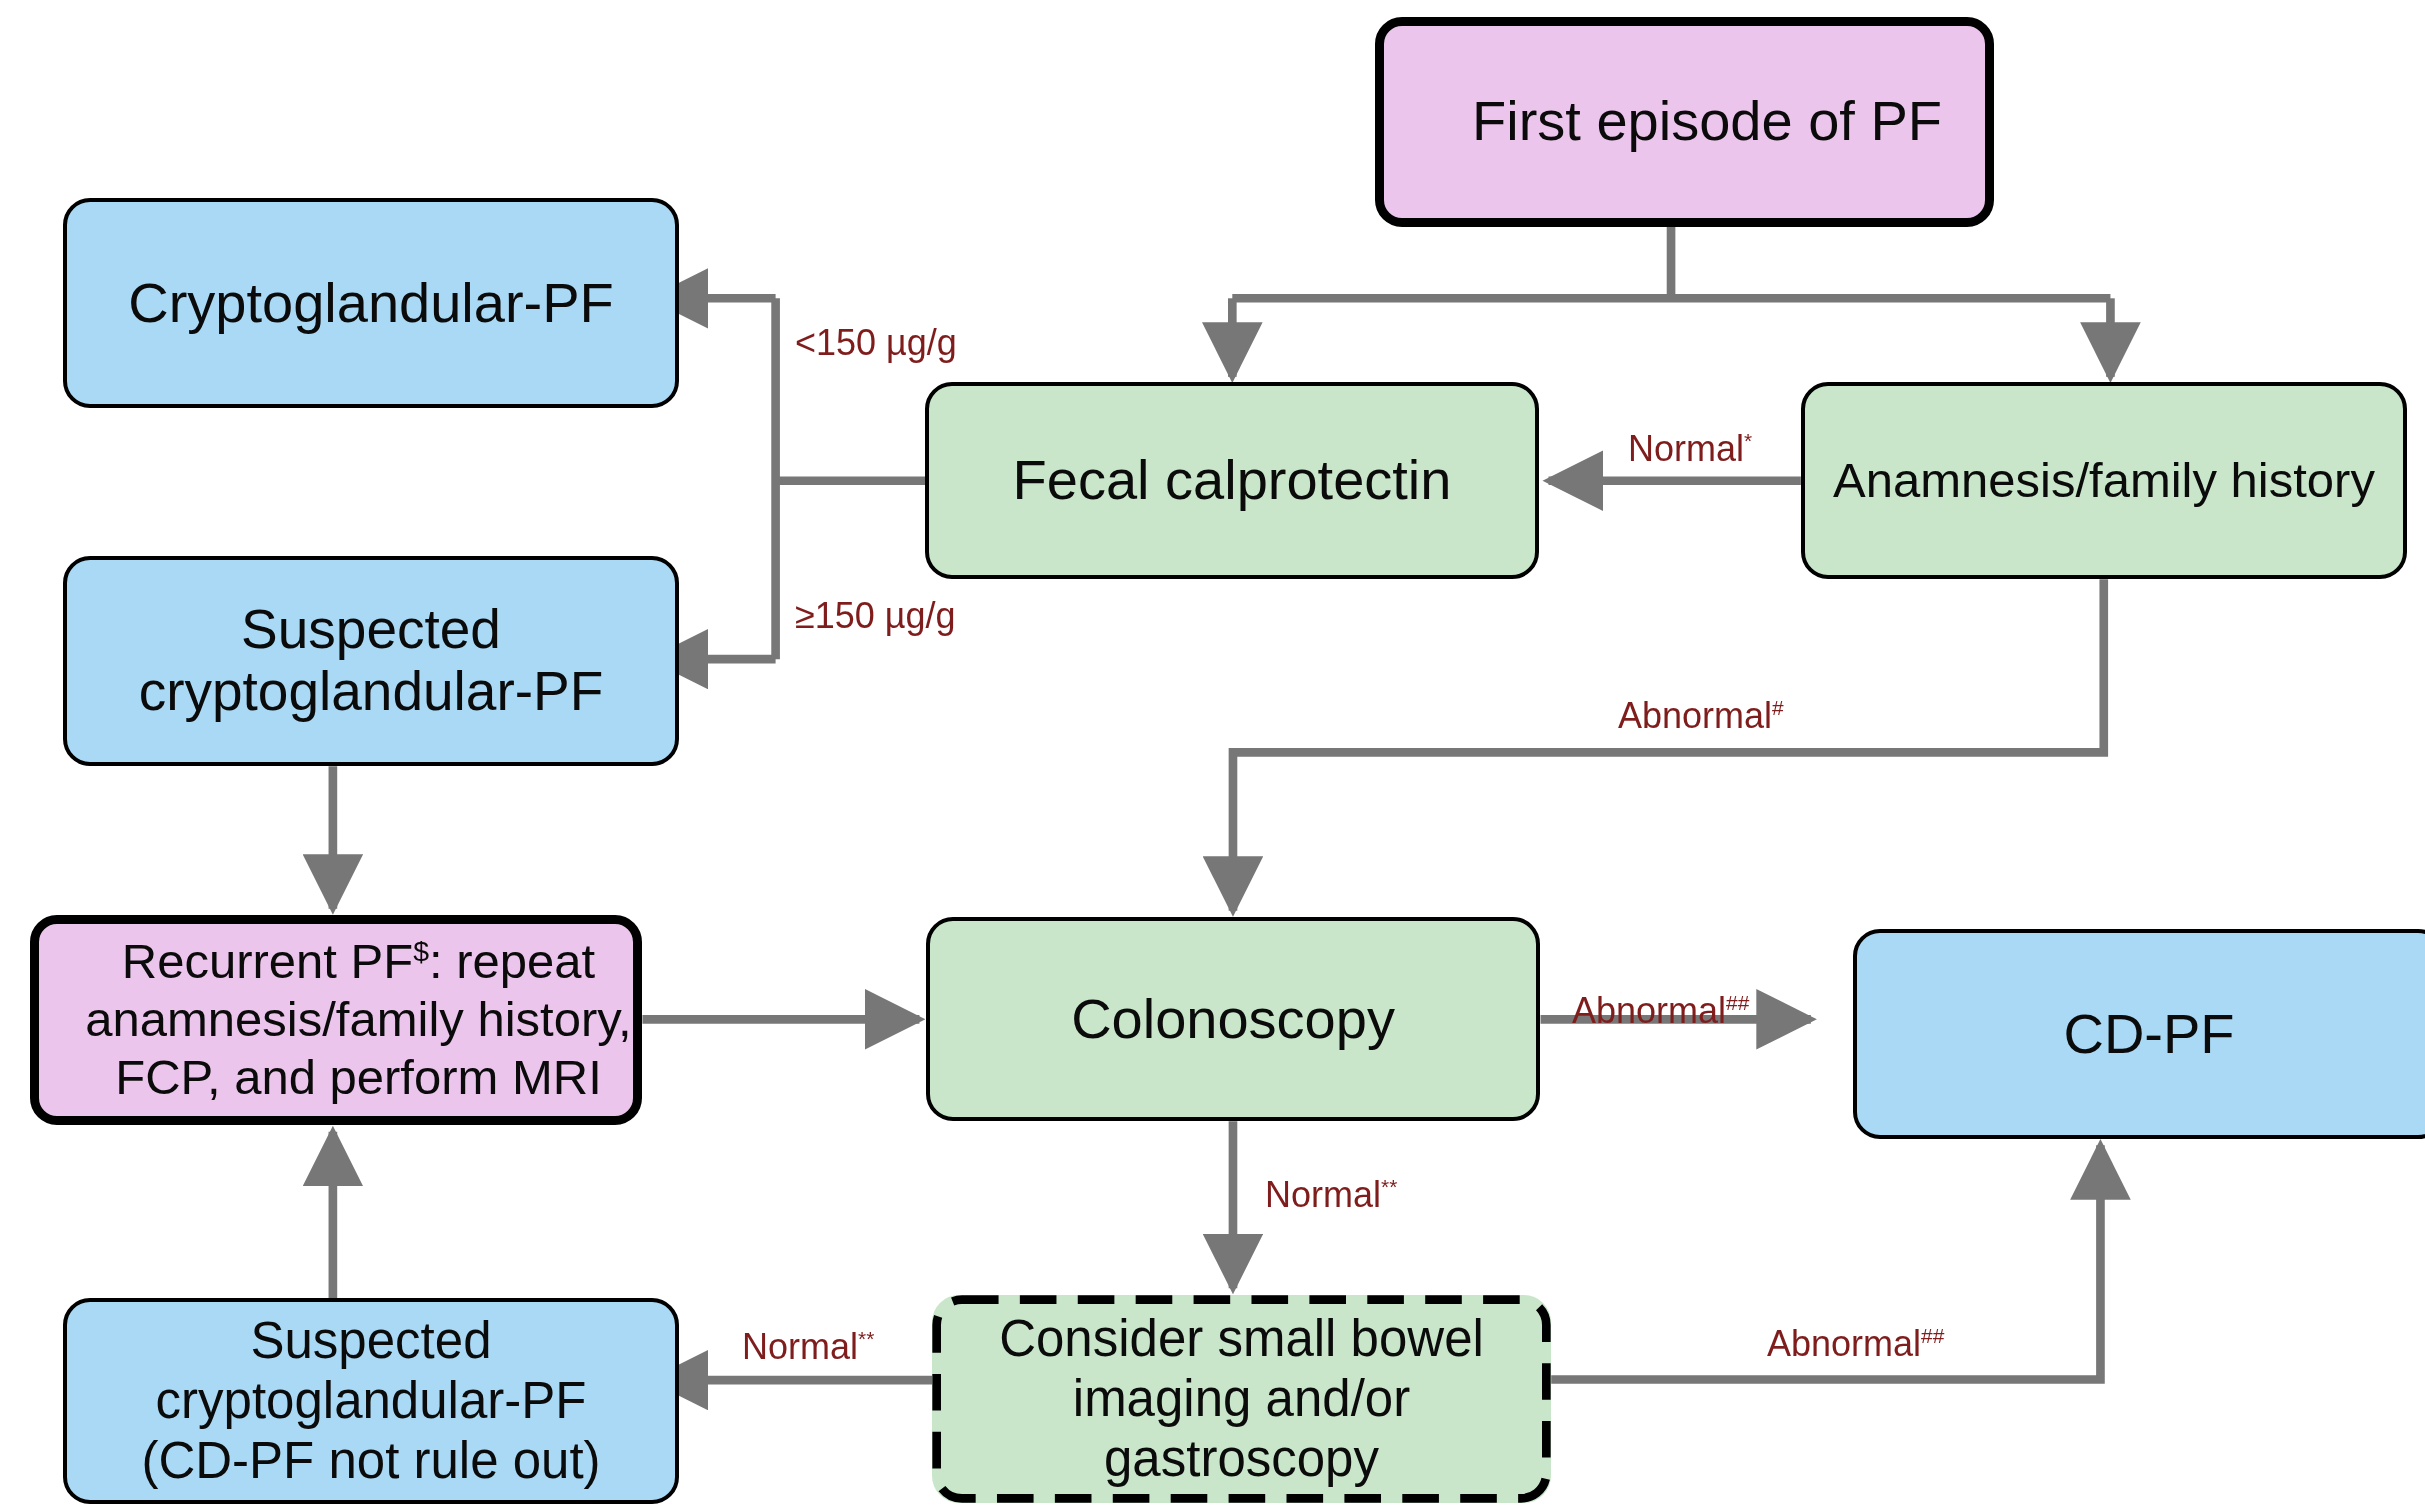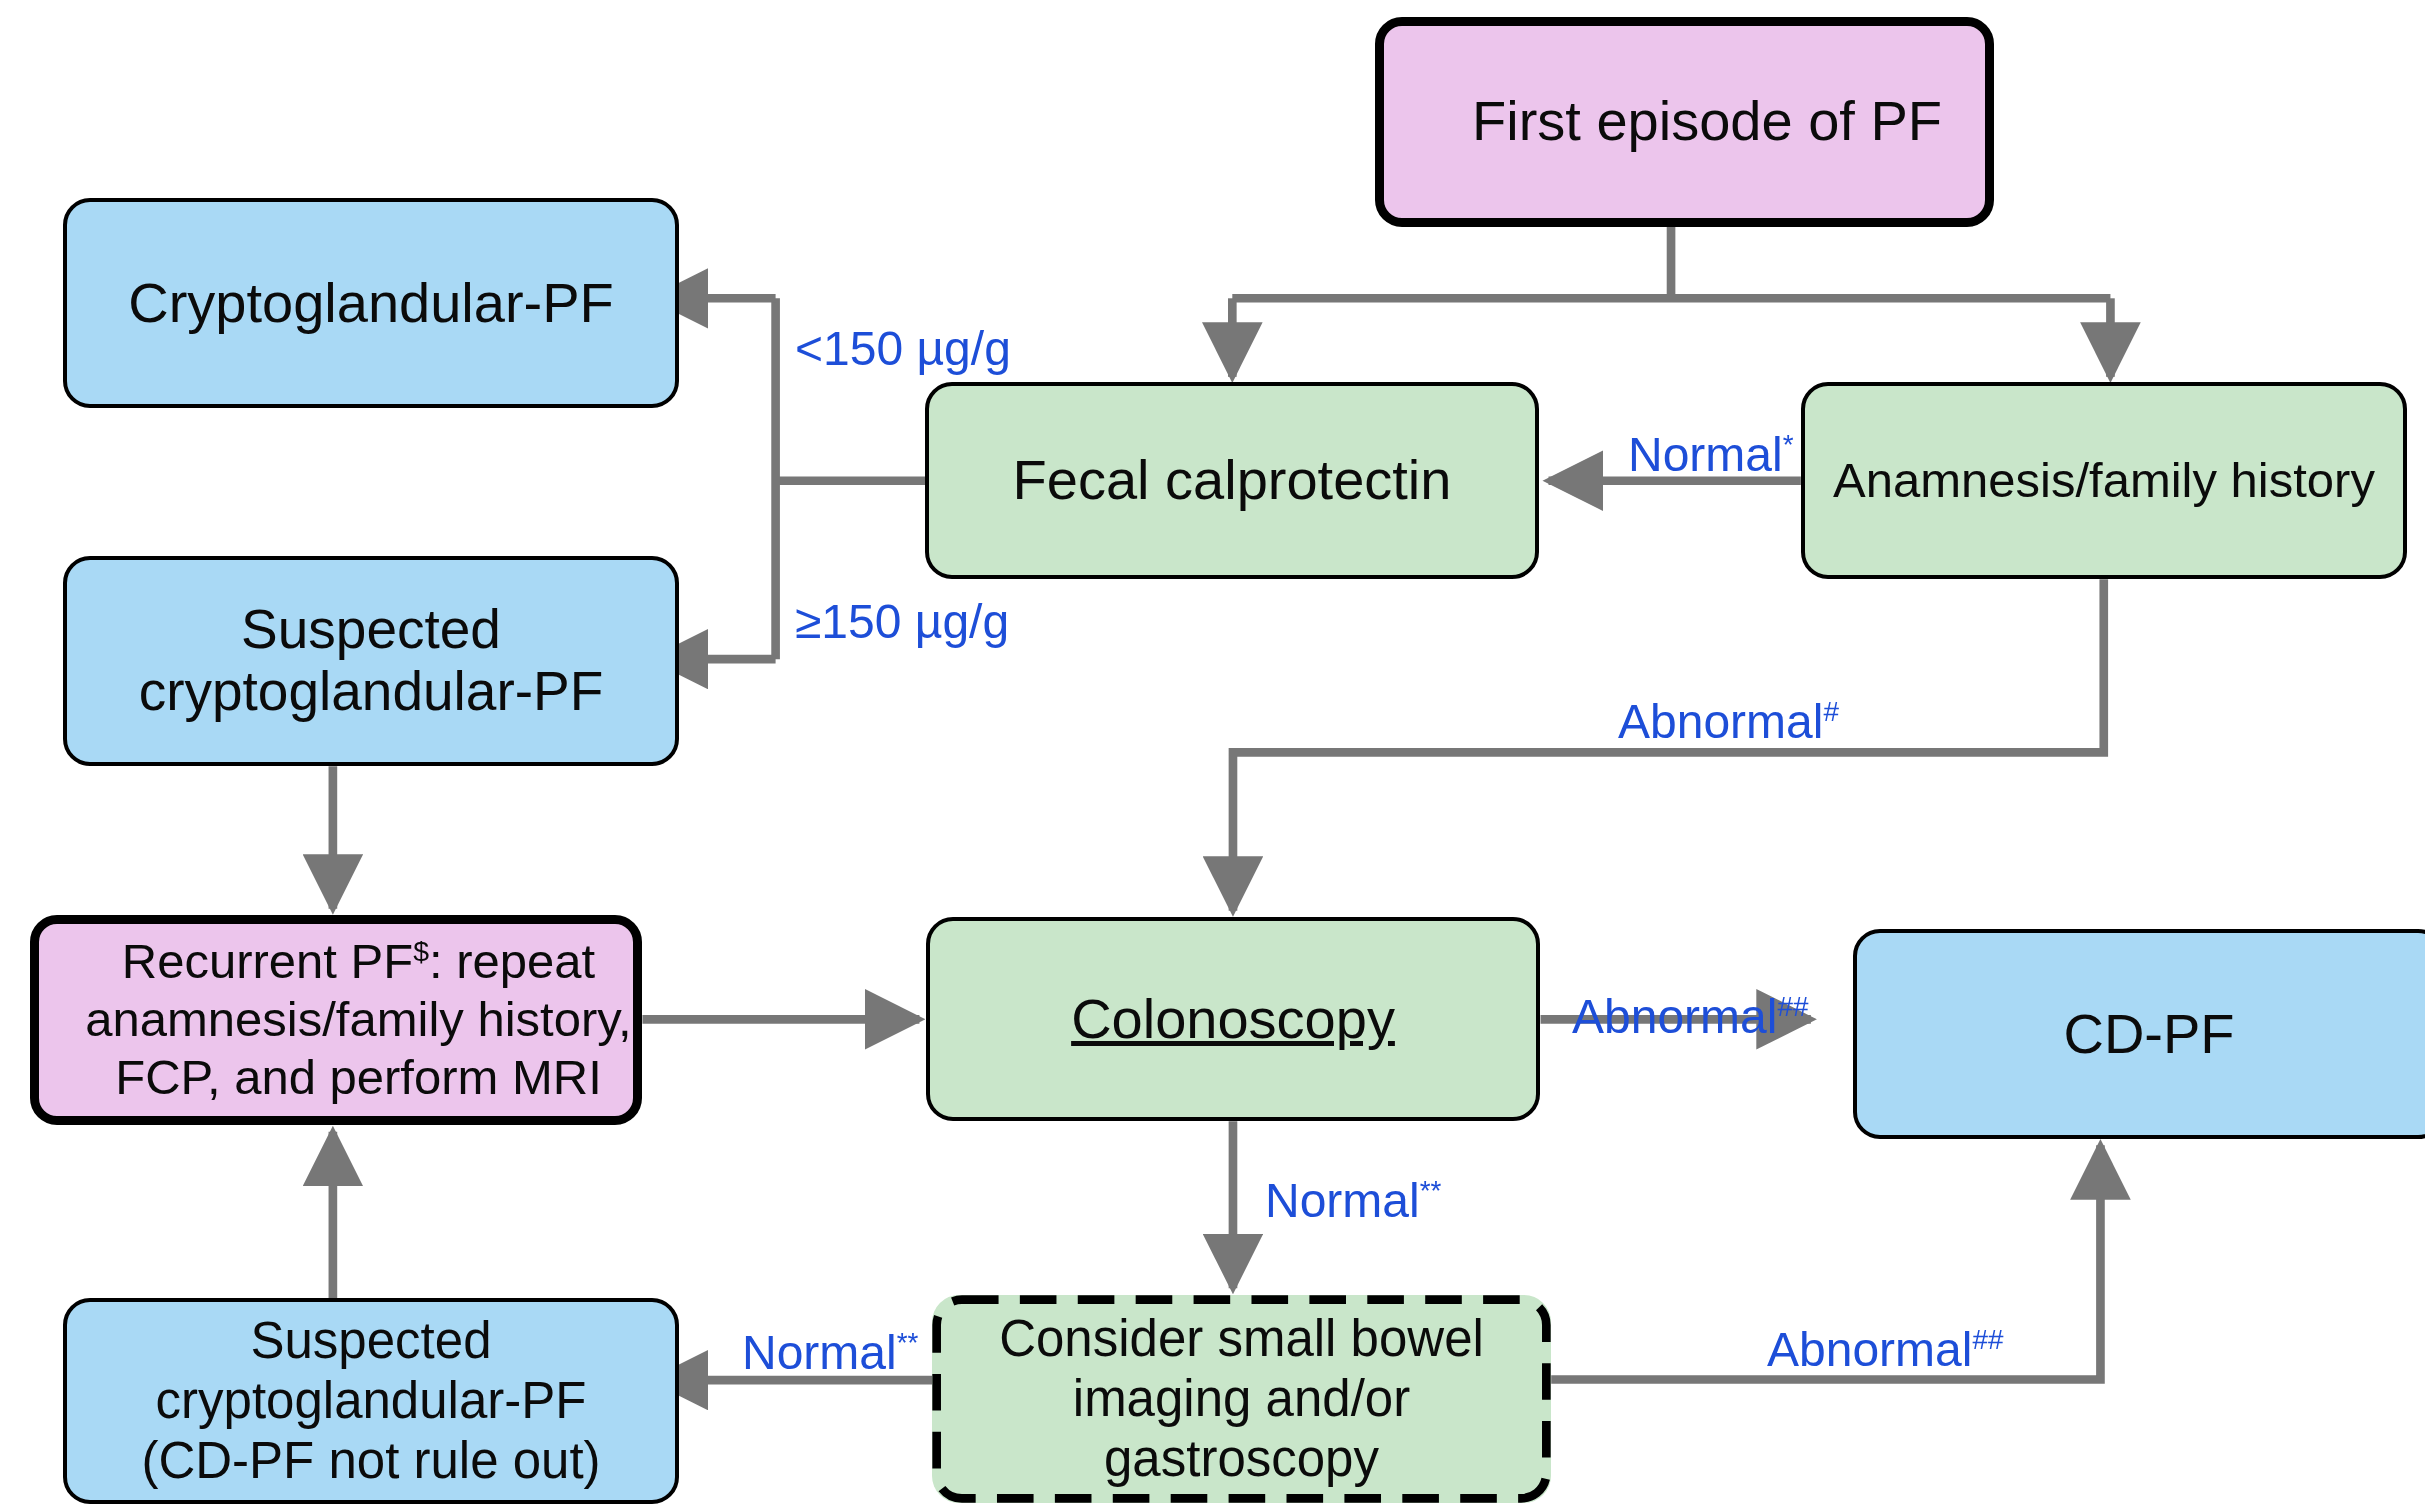--- a/index.html
+++ b/index.html
@@ -28,29 +28,29 @@
   .green-dashed{background:#C9E6CA;border:none;}
   .dash-svg{position:absolute;left:0;top:0;width:100%;height:100%;z-index:0;}
   .node-text{position:relative;z-index:1;}
 
   .n-first   {left:1375px;top:16.6px;  width:619px;height:210px;font-size:56px;}
   .n-crypto  {left:27px;  top:198px; width:616px;height:210px;font-size:56px;}
   .n-fecal   {left:925px;top:382px; width:614px;height:197px;font-size:56px;}
   .n-anam    {left:1801px;top:382px; width:606px;height:197px;font-size:49px;}
   .n-susp    {left:27px;  top:556px; width:616px;height:210px;font-size:55px;}
   .n-recur   {left:30px;  top:915px;width:612px;height:210px;font-size:49px;line-height:1.18;}
-  .n-colono  {left:926px;top:917px;width:614px;height:204px;font-size:56px;text-decoration:underline;}
+  .n-colono  {left:926px;top:917px;width:614px;height:204px;font-size:56px;}
   .n-cdpf    {left:1817px;top:929px;width:592px;height:210px;font-size:56px;}
   .n-consider{left:932px;top:1295px;width:619px;height:208px;font-size:51px;line-height:1.18;}
   .n-susp2   {left:27px;  top:1298px;width:616px;height:206px;font-size:51px;line-height:1.18;}
 
   .elabel{
     position:absolute;z-index:3;
-    color:#1d4ed8;
-    font-size:48px;
+    color:#7f1d1d;
+    font-size:36px;
     white-space:nowrap;
     line-height:1;
   }
   .elabel sup,.node sup{font-size:58%;vertical-align:super;line-height:0;}
   .el-lt150 {left:795px;top:325px;}
   .el-ge150 {left:795px;top:598px;}
   .el-normal-star{left:1628px;top:431px;}
   .el-abnormal-hash{left:1618px;top:698px;}
   .el-abnormal-hh-top{left:1572px;top:993px;}
   .el-normal-ss-mid{left:1265px;top:1177px;}

